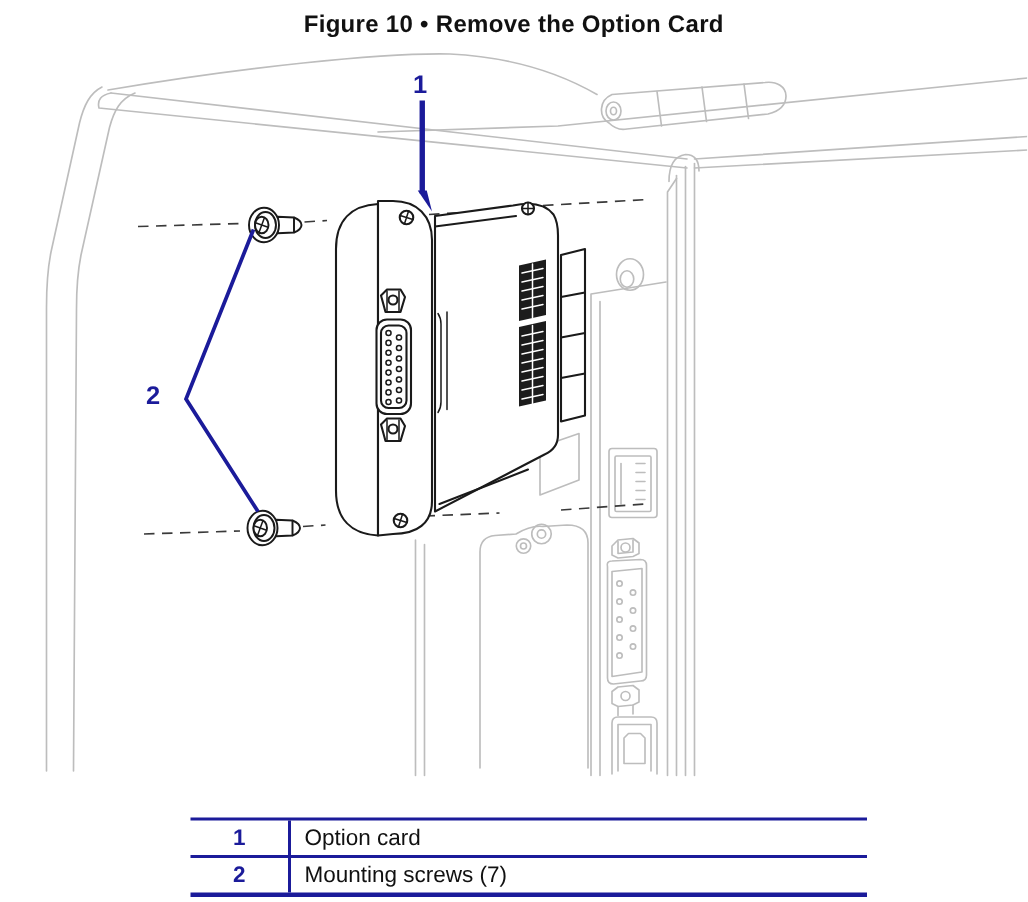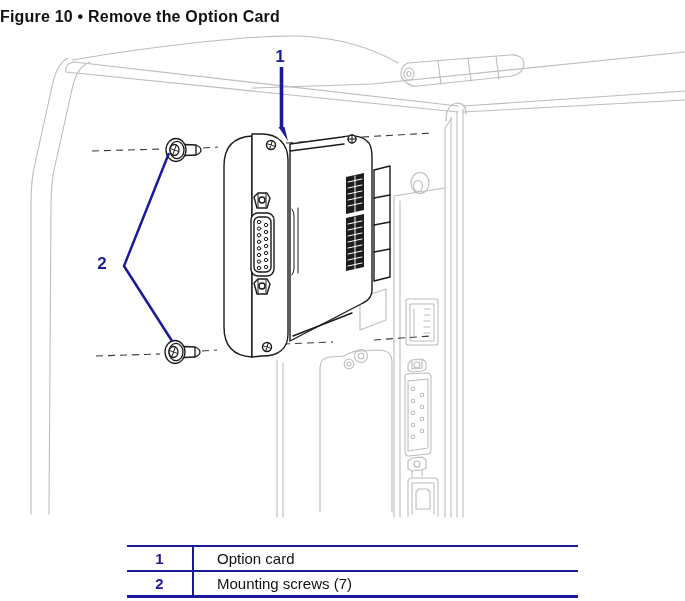--- a/index.html
+++ b/index.html
@@ -1,35 +1,35 @@
 <!DOCTYPE html>
 <html><head>
 <meta charset="utf-8">
 <style>
   html,body{margin:0;padding:0;background:#ffffff;}
   .page{
     position:relative;width:685px;height:601px;background:#ffffff;overflow:hidden;
     font-family:"Liberation Sans","DejaVu Sans",sans-serif;
   }
   .figure-title{
-    position:absolute;top:8px;left:0;width:685px;
+    position:absolute;top:8px;left:0;width:685px;text-align:center;
     font-size:16px;font-weight:bold;color:#111;letter-spacing:.2px;
   }
   svg.art{position:absolute;top:0;left:0;}
   .legend{
     position:absolute;left:127px;top:545px;width:451px;
     border-top:2px solid #1b1b9a;border-bottom:3px solid #1b1b9a;
   }
   .legend-row{display:flex;height:23px;line-height:23px;font-size:15px;color:#111;}
   .legend-row + .legend-row{border-top:2px solid #1b1b9a;}
   .legend-num{
     width:65px;text-align:center;font-weight:bold;color:#1b1b9a;
     border-right:2px solid #1b1b9a;flex:0 0 auto;
   }
-  .legend-desc{padding-left:23px;flex:1;}
+  .legend-desc{padding-left:9px;flex:1;}
   text.callout{font-family:"Liberation Sans","DejaVu Sans",sans-serif;font-size:17px;font-weight:bold;fill:#1b1b9a;}
 </style>
 </head>
 <body>
 
 <div class="page">
 
   <div class="figure-title">Figure 10 • Remove the Option Card</div>
 
   <svg class="art" width="685" height="601" viewBox="0 0 685 601">

